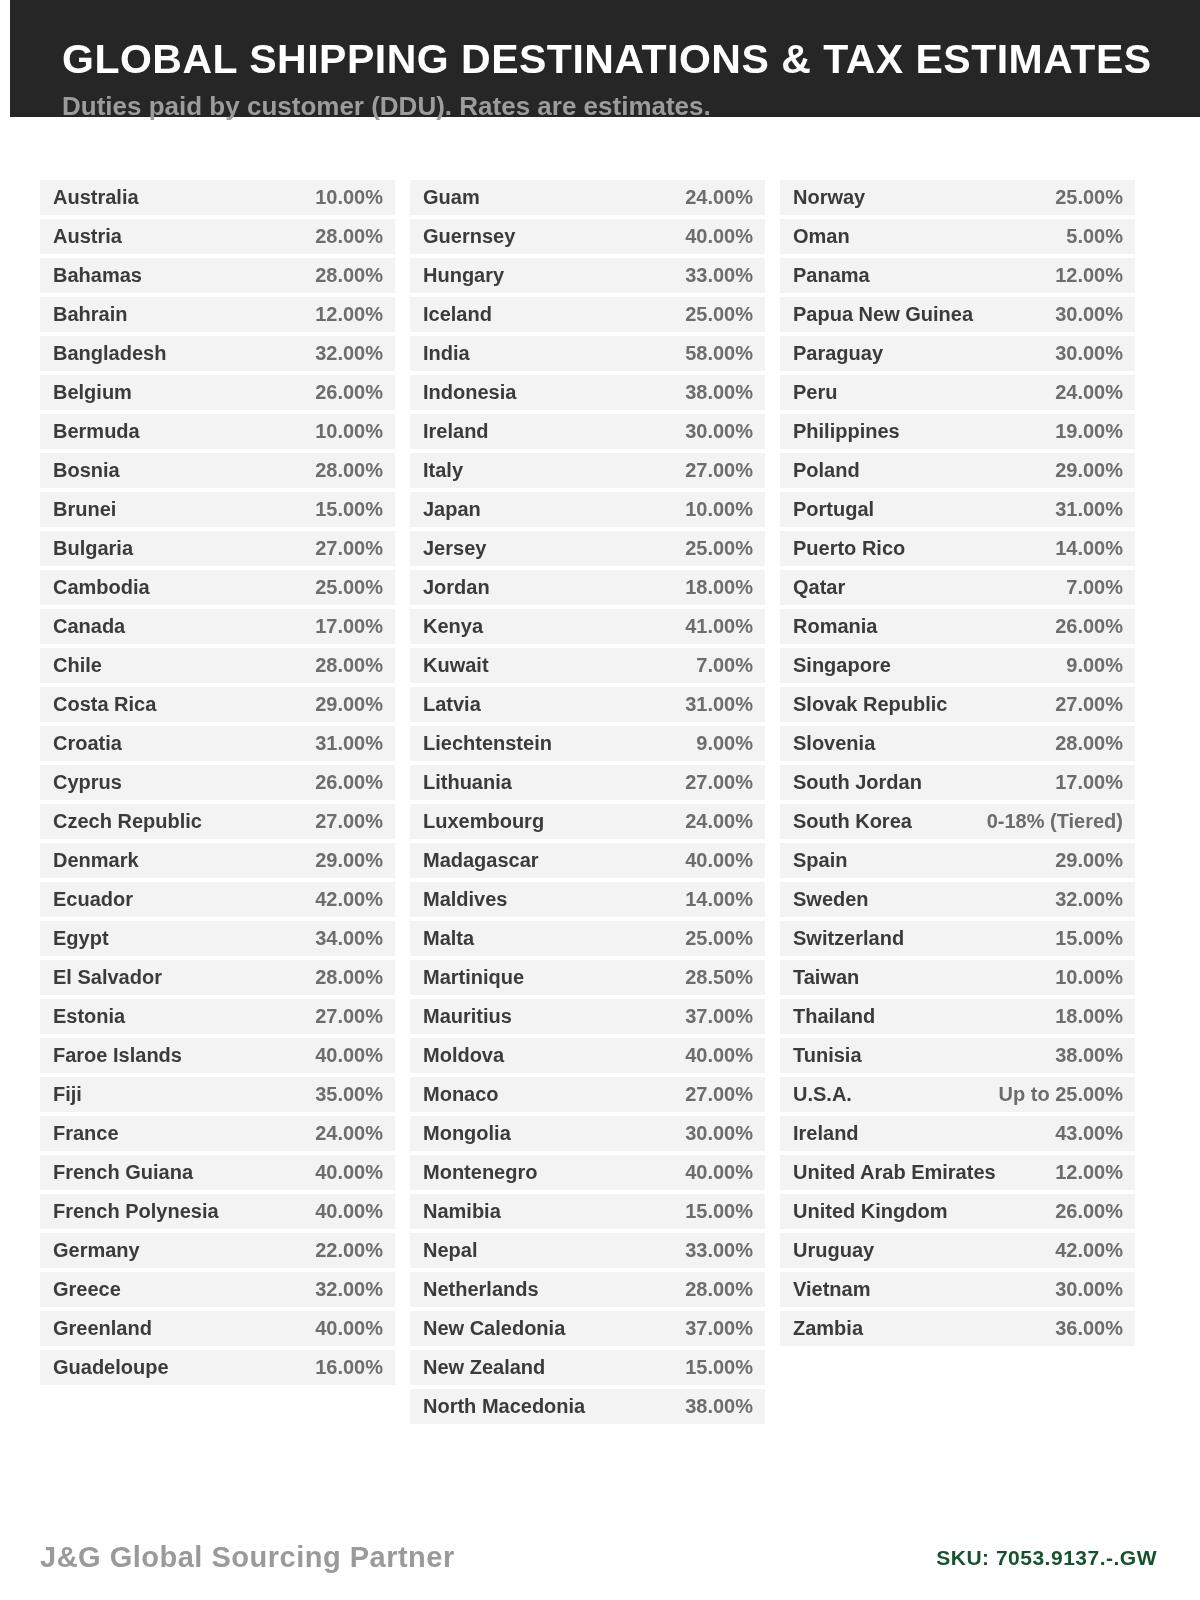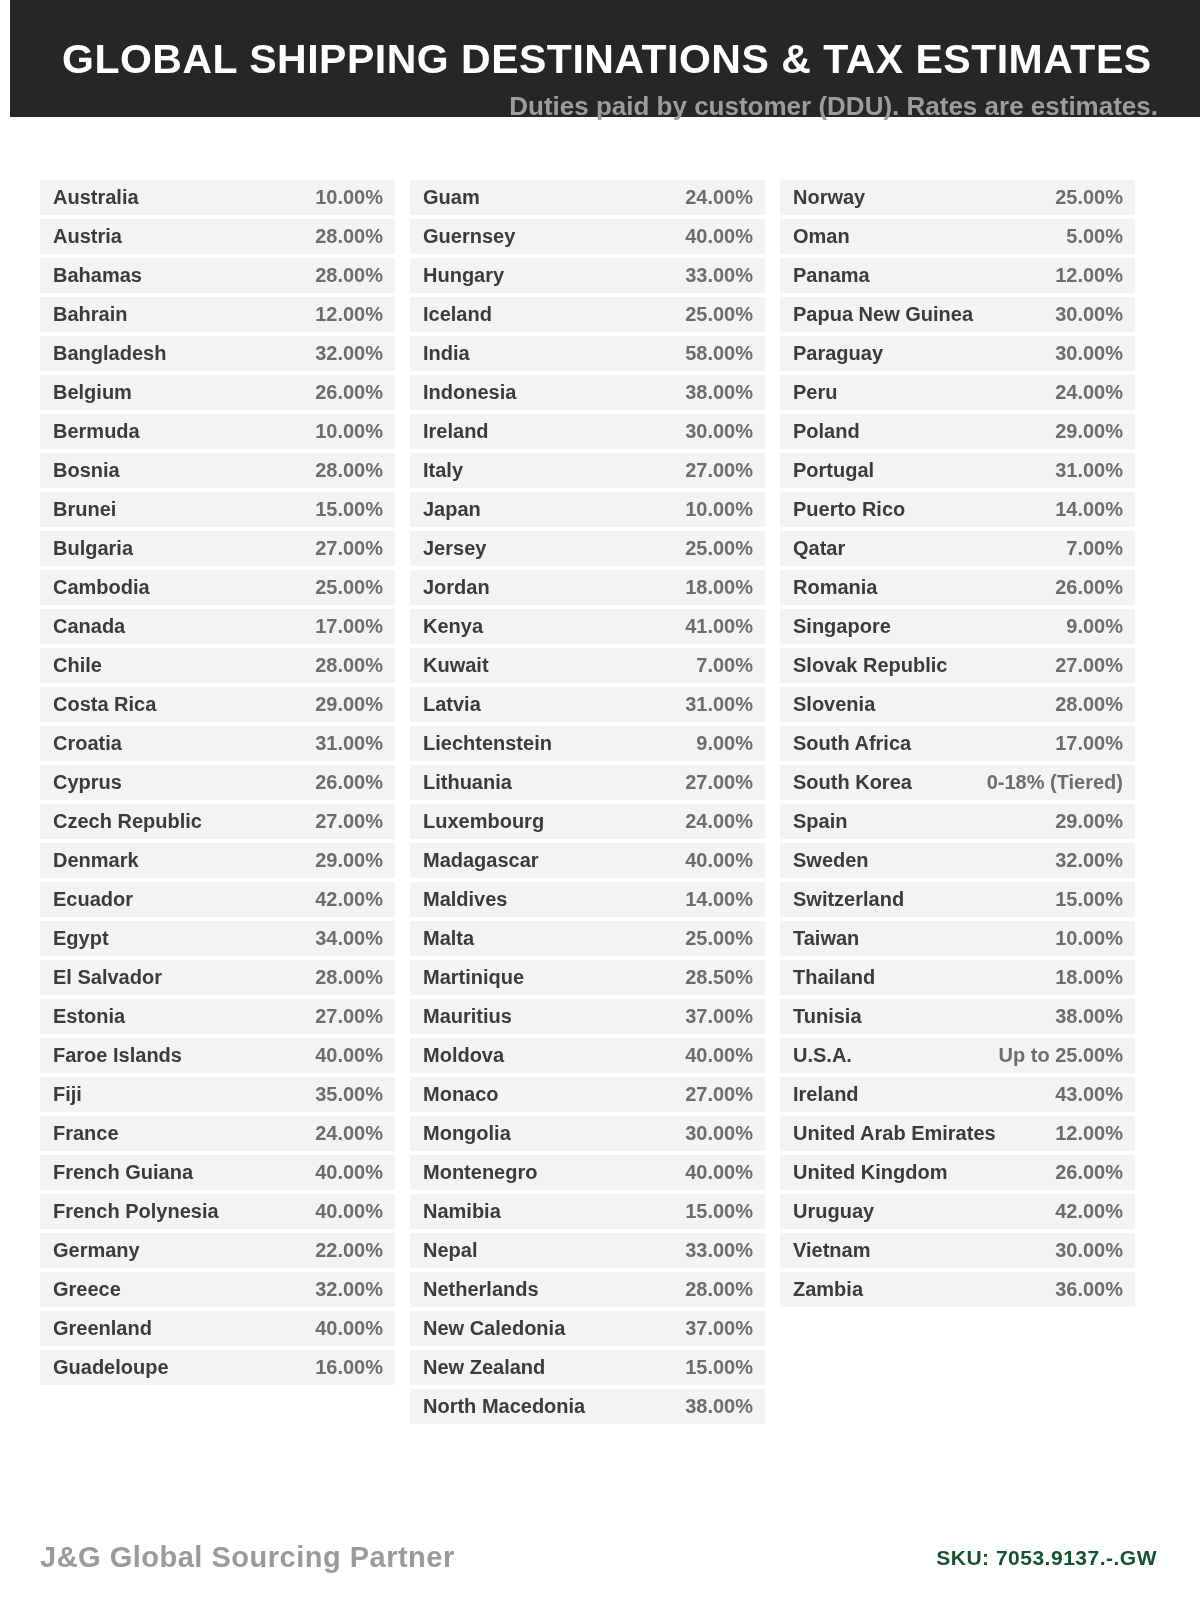--- a/index.html
+++ b/index.html
@@ -10,21 +10,21 @@
   }
   .header{
     position:absolute;top:0;left:10px;width:1200px;height:117px;
     background:#262626;box-sizing:border-box;padding:34px 52px 0 52px;
   }
   .header .title{
     color:#ffffff;font-size:41px;font-weight:700;line-height:50px;
     letter-spacing:.5px;white-space:nowrap;
   }
   .header .subtitle{
-    color:#9c9c9c;font-size:26px;font-weight:700;line-height:30px;margin-top:7px;text-align:right;
+    color:#9c9c9c;font-size:26px;font-weight:700;line-height:30px;margin-top:7px;
   }
   .table{
     position:absolute;top:180px;left:40px;width:1125px;
     display:flex;gap:15px;align-items:flex-start;text-align:center;
   }
   .col{width:355px;flex:0 0 355px;display:flex;flex-direction:column;gap:4px;}
   .row{
     height:35px;background:#f3f3f3;
     display:flex;justify-content:space-between;align-items:center;
     box-sizing:border-box;padding:0 12px 0 13px;
@@ -328,20 +328,24 @@
       </div>
       <div class="row">
         <span class="country">Paraguay</span>
         <span class="rate">30.00%</span>
       </div>
       <div class="row">
         <span class="country">Peru</span>
         <span class="rate">24.00%</span>
       </div>
       <div class="row">
+        <span class="country">Philippines</span>
+        <span class="rate">19.00%</span>
+      </div>
+      <div class="row">
         <span class="country">Poland</span>
         <span class="rate">29.00%</span>
       </div>
       <div class="row">
         <span class="country">Portugal</span>
         <span class="rate">31.00%</span>
       </div>
       <div class="row">
         <span class="country">Puerto Rico</span>
         <span class="rate">14.00%</span>
@@ -360,21 +364,21 @@
       </div>
       <div class="row">
         <span class="country">Slovak Republic</span>
         <span class="rate">27.00%</span>
       </div>
       <div class="row">
         <span class="country">Slovenia</span>
         <span class="rate">28.00%</span>
       </div>
       <div class="row">
-        <span class="country">South Africa</span>
+        <span class="country">South Jordan</span>
         <span class="rate">17.00%</span>
       </div>
       <div class="row">
         <span class="country">South Korea</span>
         <span class="rate">0-18% (Tiered)</span>
       </div>
       <div class="row">
         <span class="country">Spain</span>
         <span class="rate">29.00%</span>
       </div>

